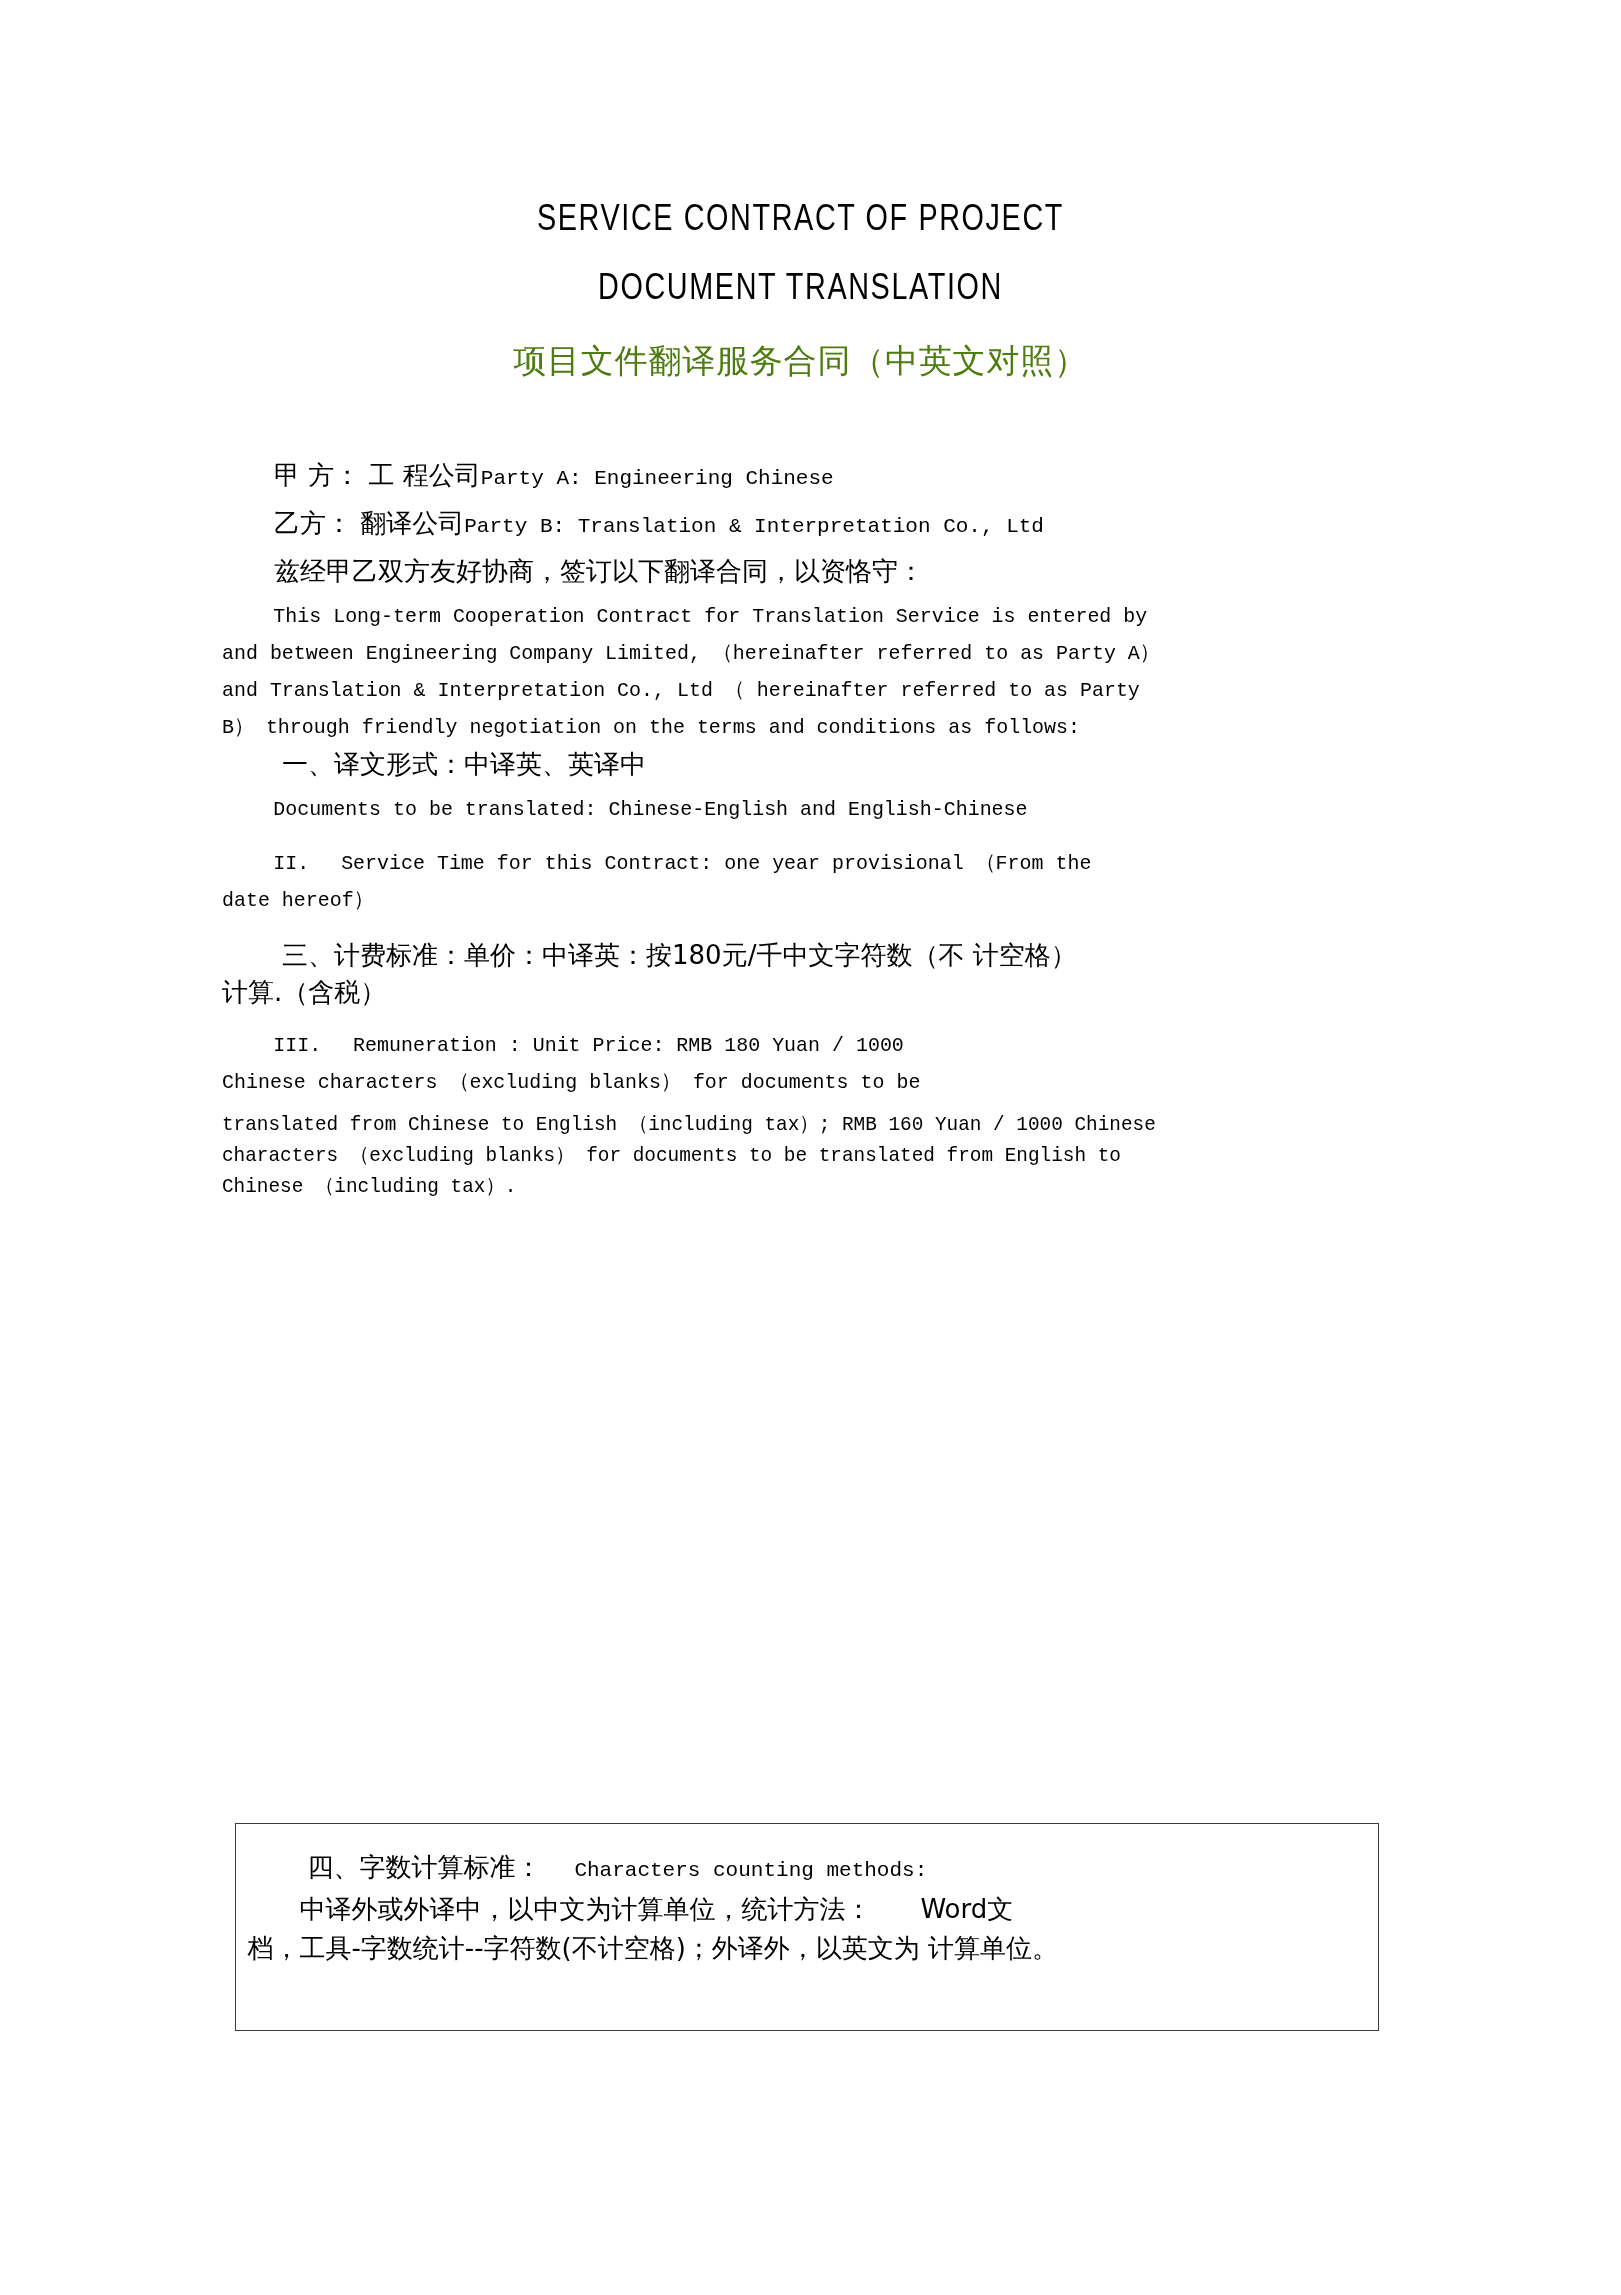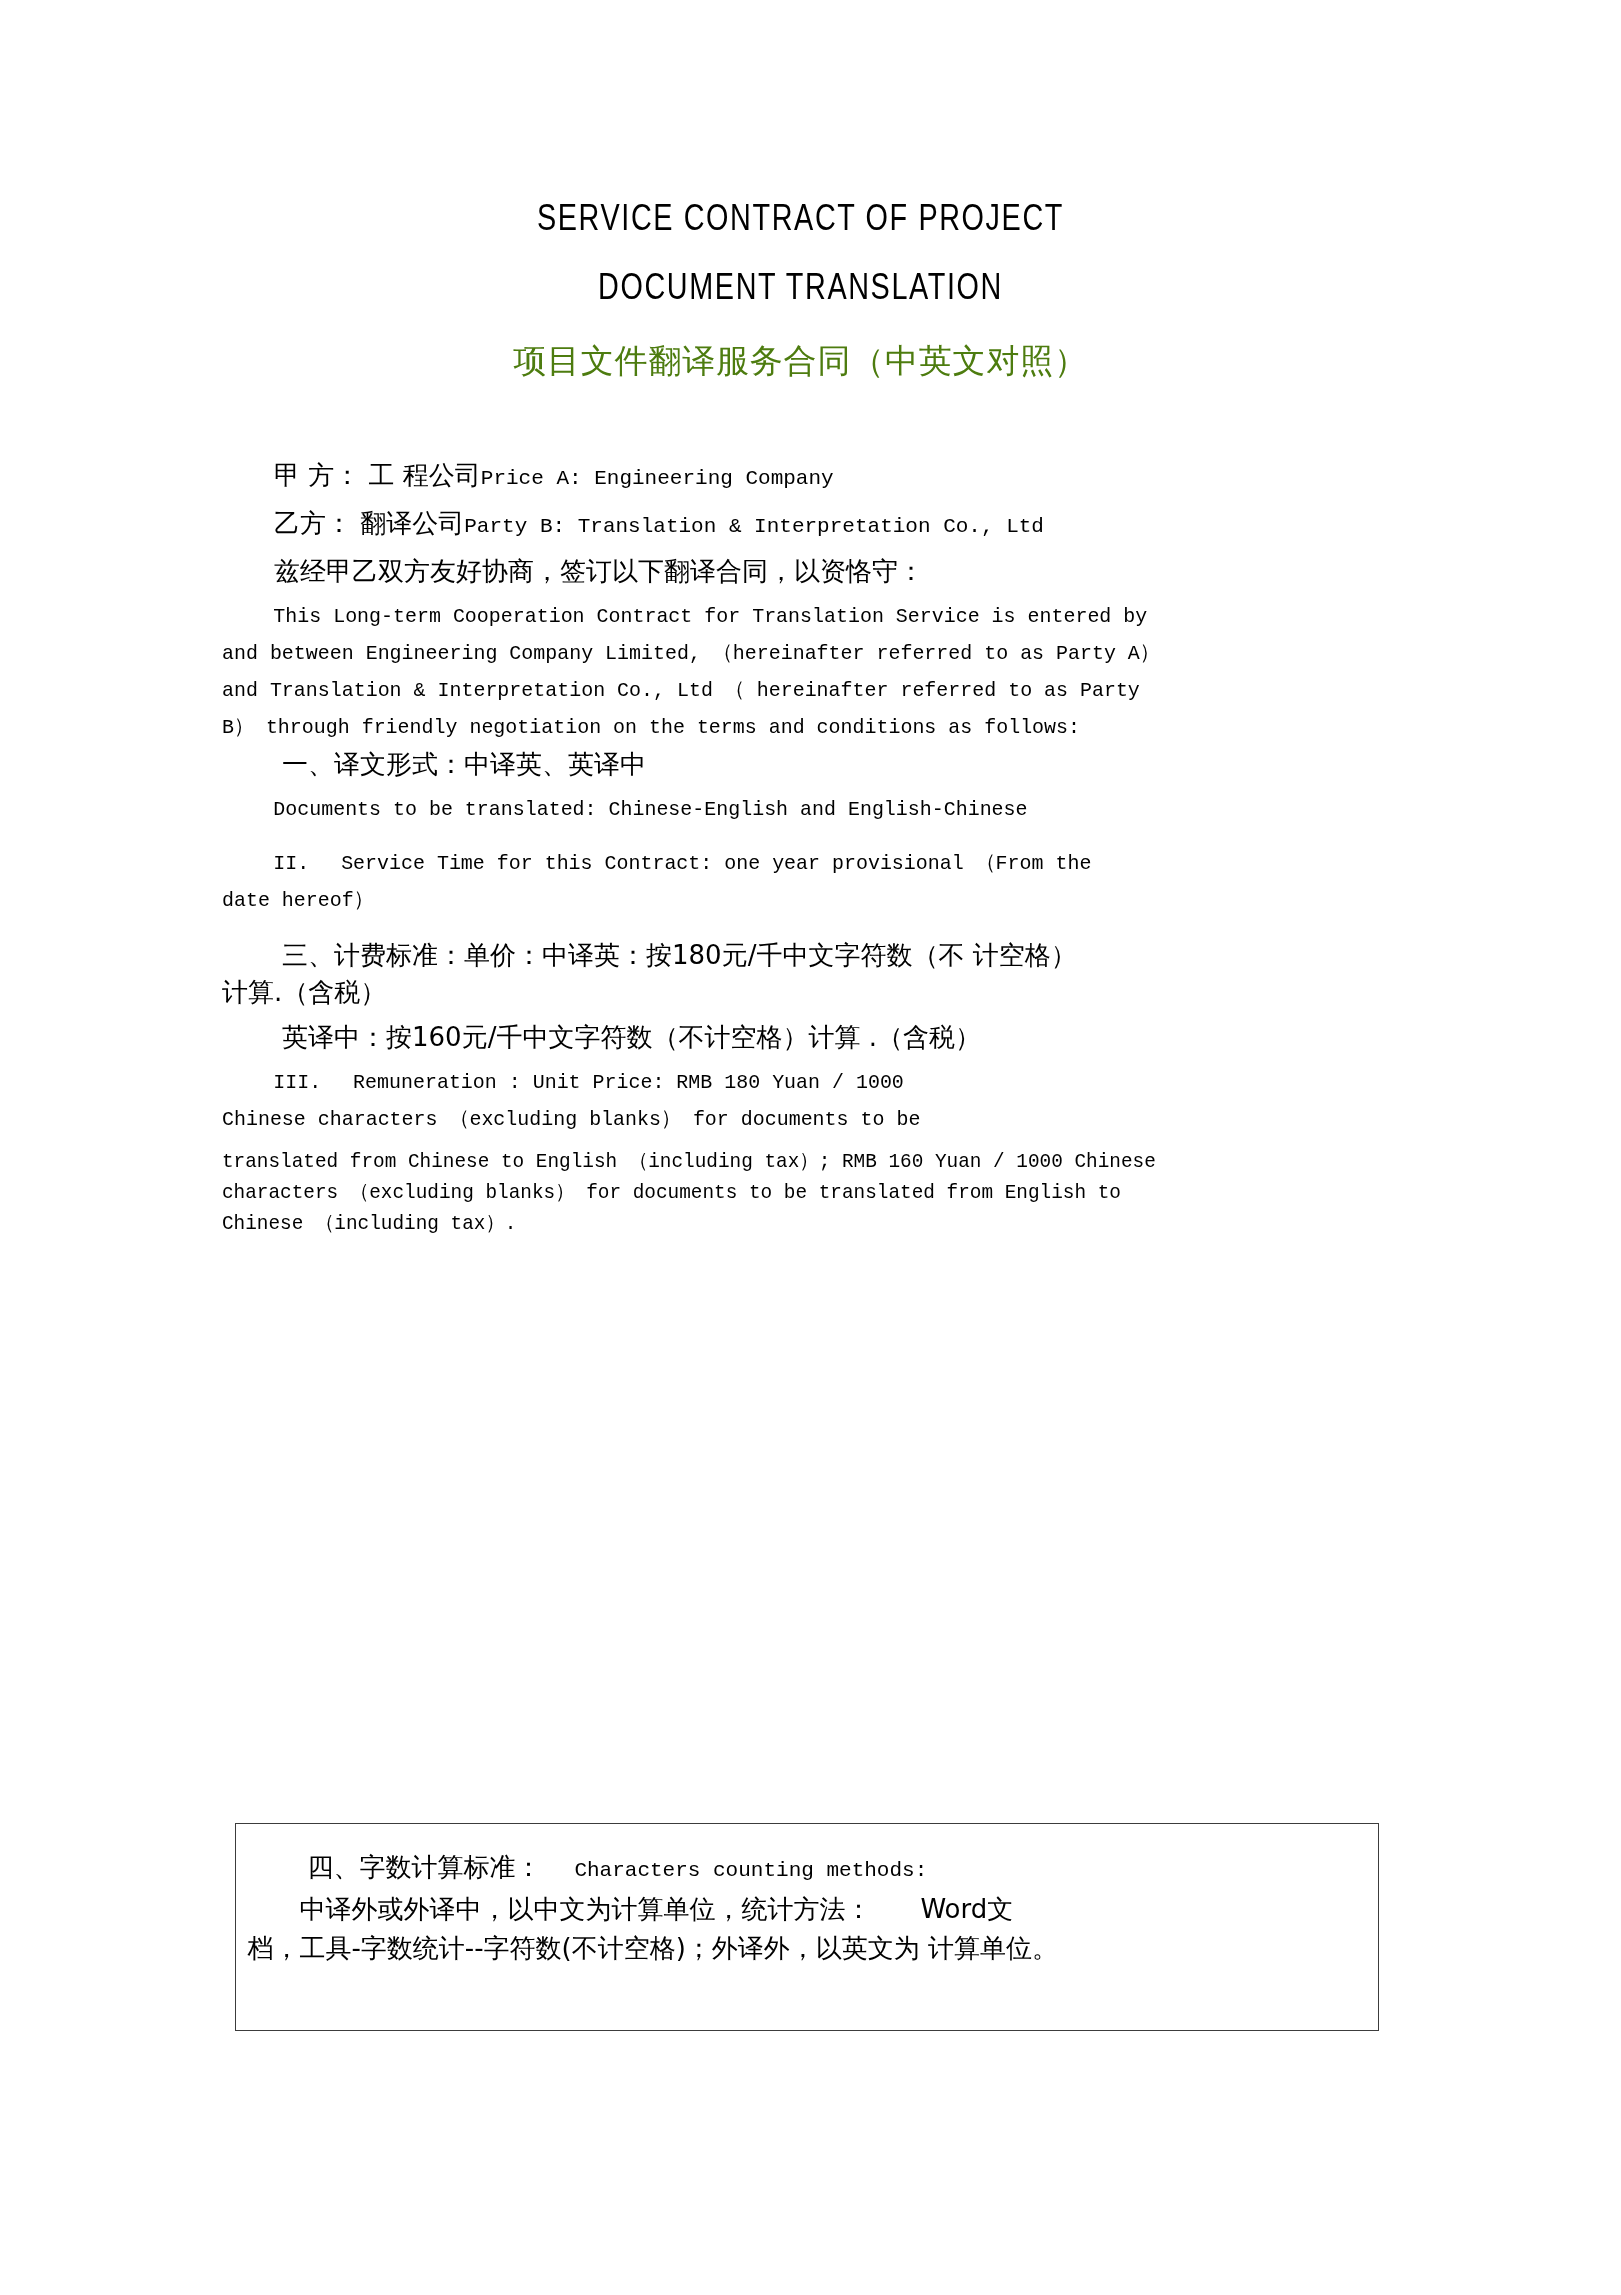--- a/index.html
+++ b/index.html
@@ -130,21 +130,21 @@
       <div class="title-en">SERVICE CONTRACT OF PROJECT</div>
       <div class="title-en line2">DOCUMENT TRANSLATION</div>
       <div class="title-cn">项目文件翻译服务合同（中英文对照）</div>
     </div>
 
     <div class="spacer-lg"></div>
     <div class="spacer-md"></div>
 
     <div class="para-block">
       <div class="cn-line cn-indent">
-        <span>甲 方： 工 程公司</span><span class="en-inline">Price A: Engineering Company</span>
+        <span>甲 方： 工 程公司</span><span class="en-inline">Party A: Engineering Chinese</span>
       </div>
       <div class="spacer-xs"></div>
       <div class="cn-line cn-indent">
         <span>乙方：  翻译公司</span><span class="en-inline">Party B: Translation &amp; Interpretation Co., Ltd</span>
       </div>
     </div>
 
     <div class="spacer-xs"></div>
 
     <div class="para-block">
@@ -169,21 +169,20 @@
       <div class="en-line indent">II.　 Service Time for this Contract: one year provisional （From the</div>
       <div class="en-line">date hereof）</div>
     </div>
 
     <div class="spacer-sm"></div>
 
     <div class="para-block">
       <div class="cn-line cn-indent-2">三、计费标准：单价：中译英：按180元/千中文字符数（不 计空格）</div>
       <div class="cn-line">计算.（含税）</div>
       <div class="spacer-xs"></div>
-      <div class="cn-line cn-indent-2">英译中：按160元/千中文字符数（不计空格）计算 .（含税）</div>
       <div class="spacer-xs"></div>
       <div class="en-line indent">III.　 Remuneration : Unit Price: RMB 180 Yuan / 1000</div>
       <div class="en-line">Chinese characters （excluding blanks） for documents to be</div>
       <div class="spacer-xs"></div>
       <div class="en-line small">translated from Chinese to English （including tax）; RMB 160 Yuan / 1000 Chinese</div>
       <div class="en-line small">characters （excluding blanks） for documents to be translated from English to</div>
       <div class="en-line small">Chinese （including tax）.</div>
     </div>
 
   </div>

